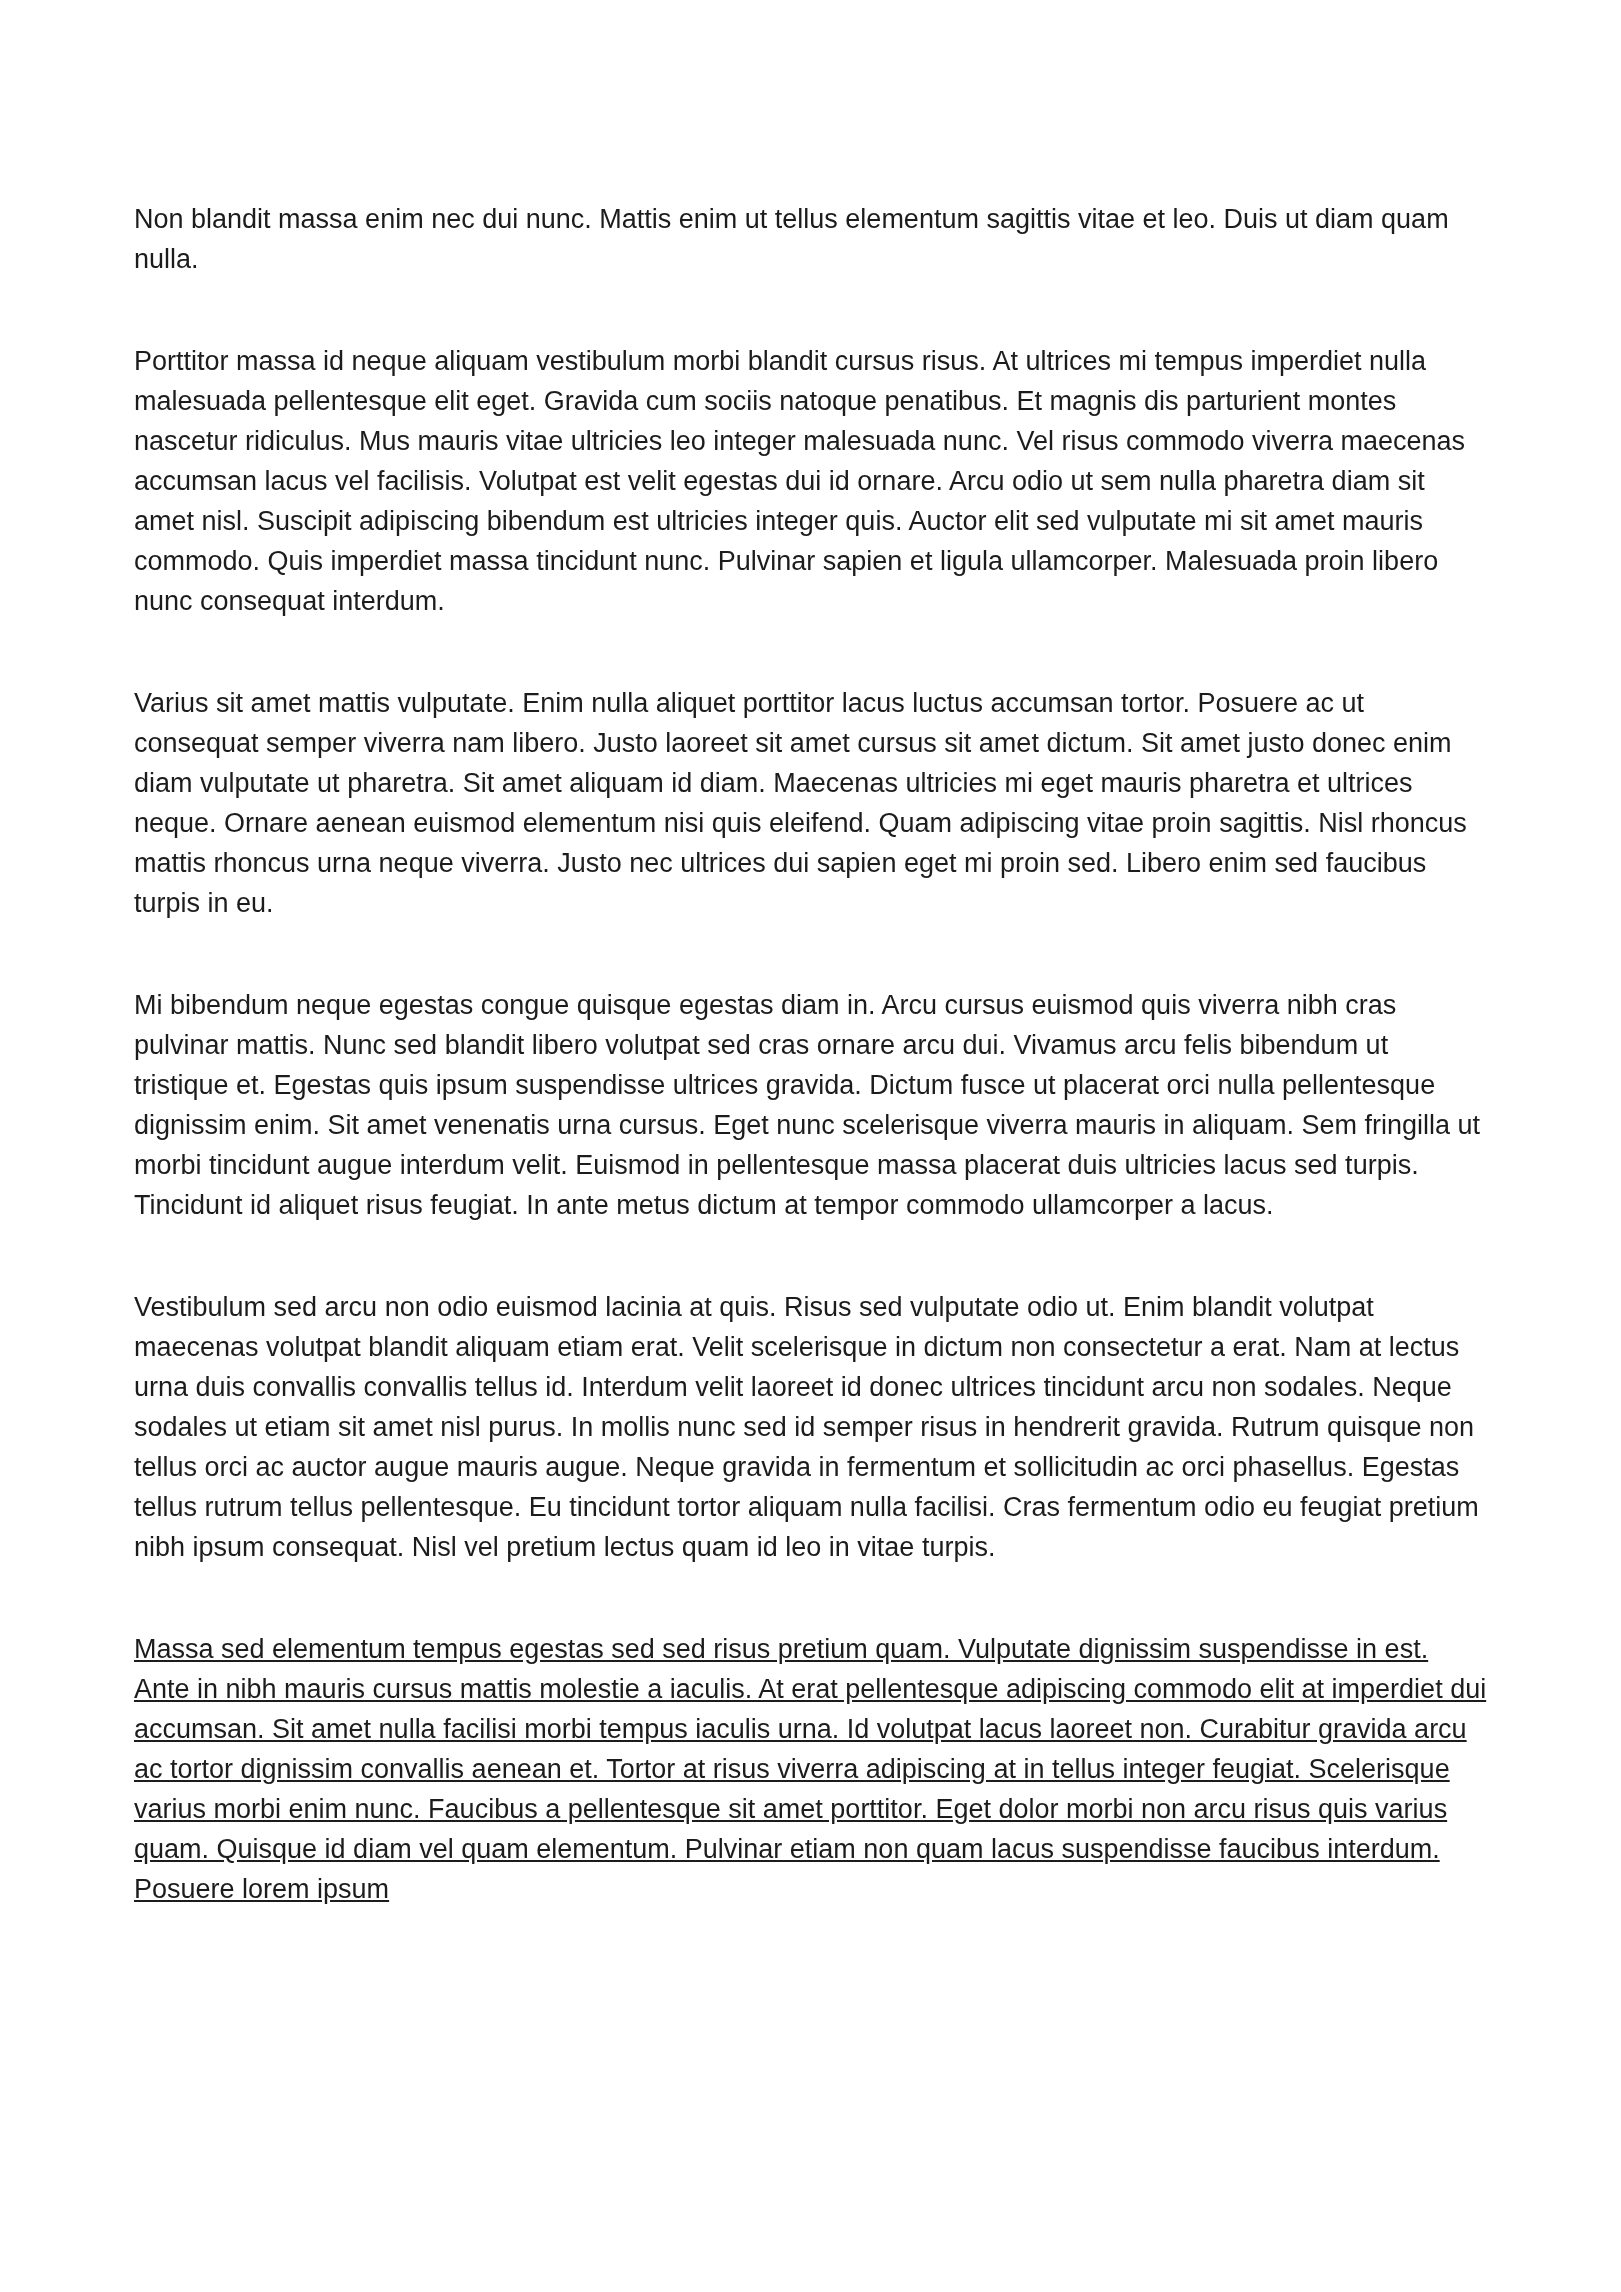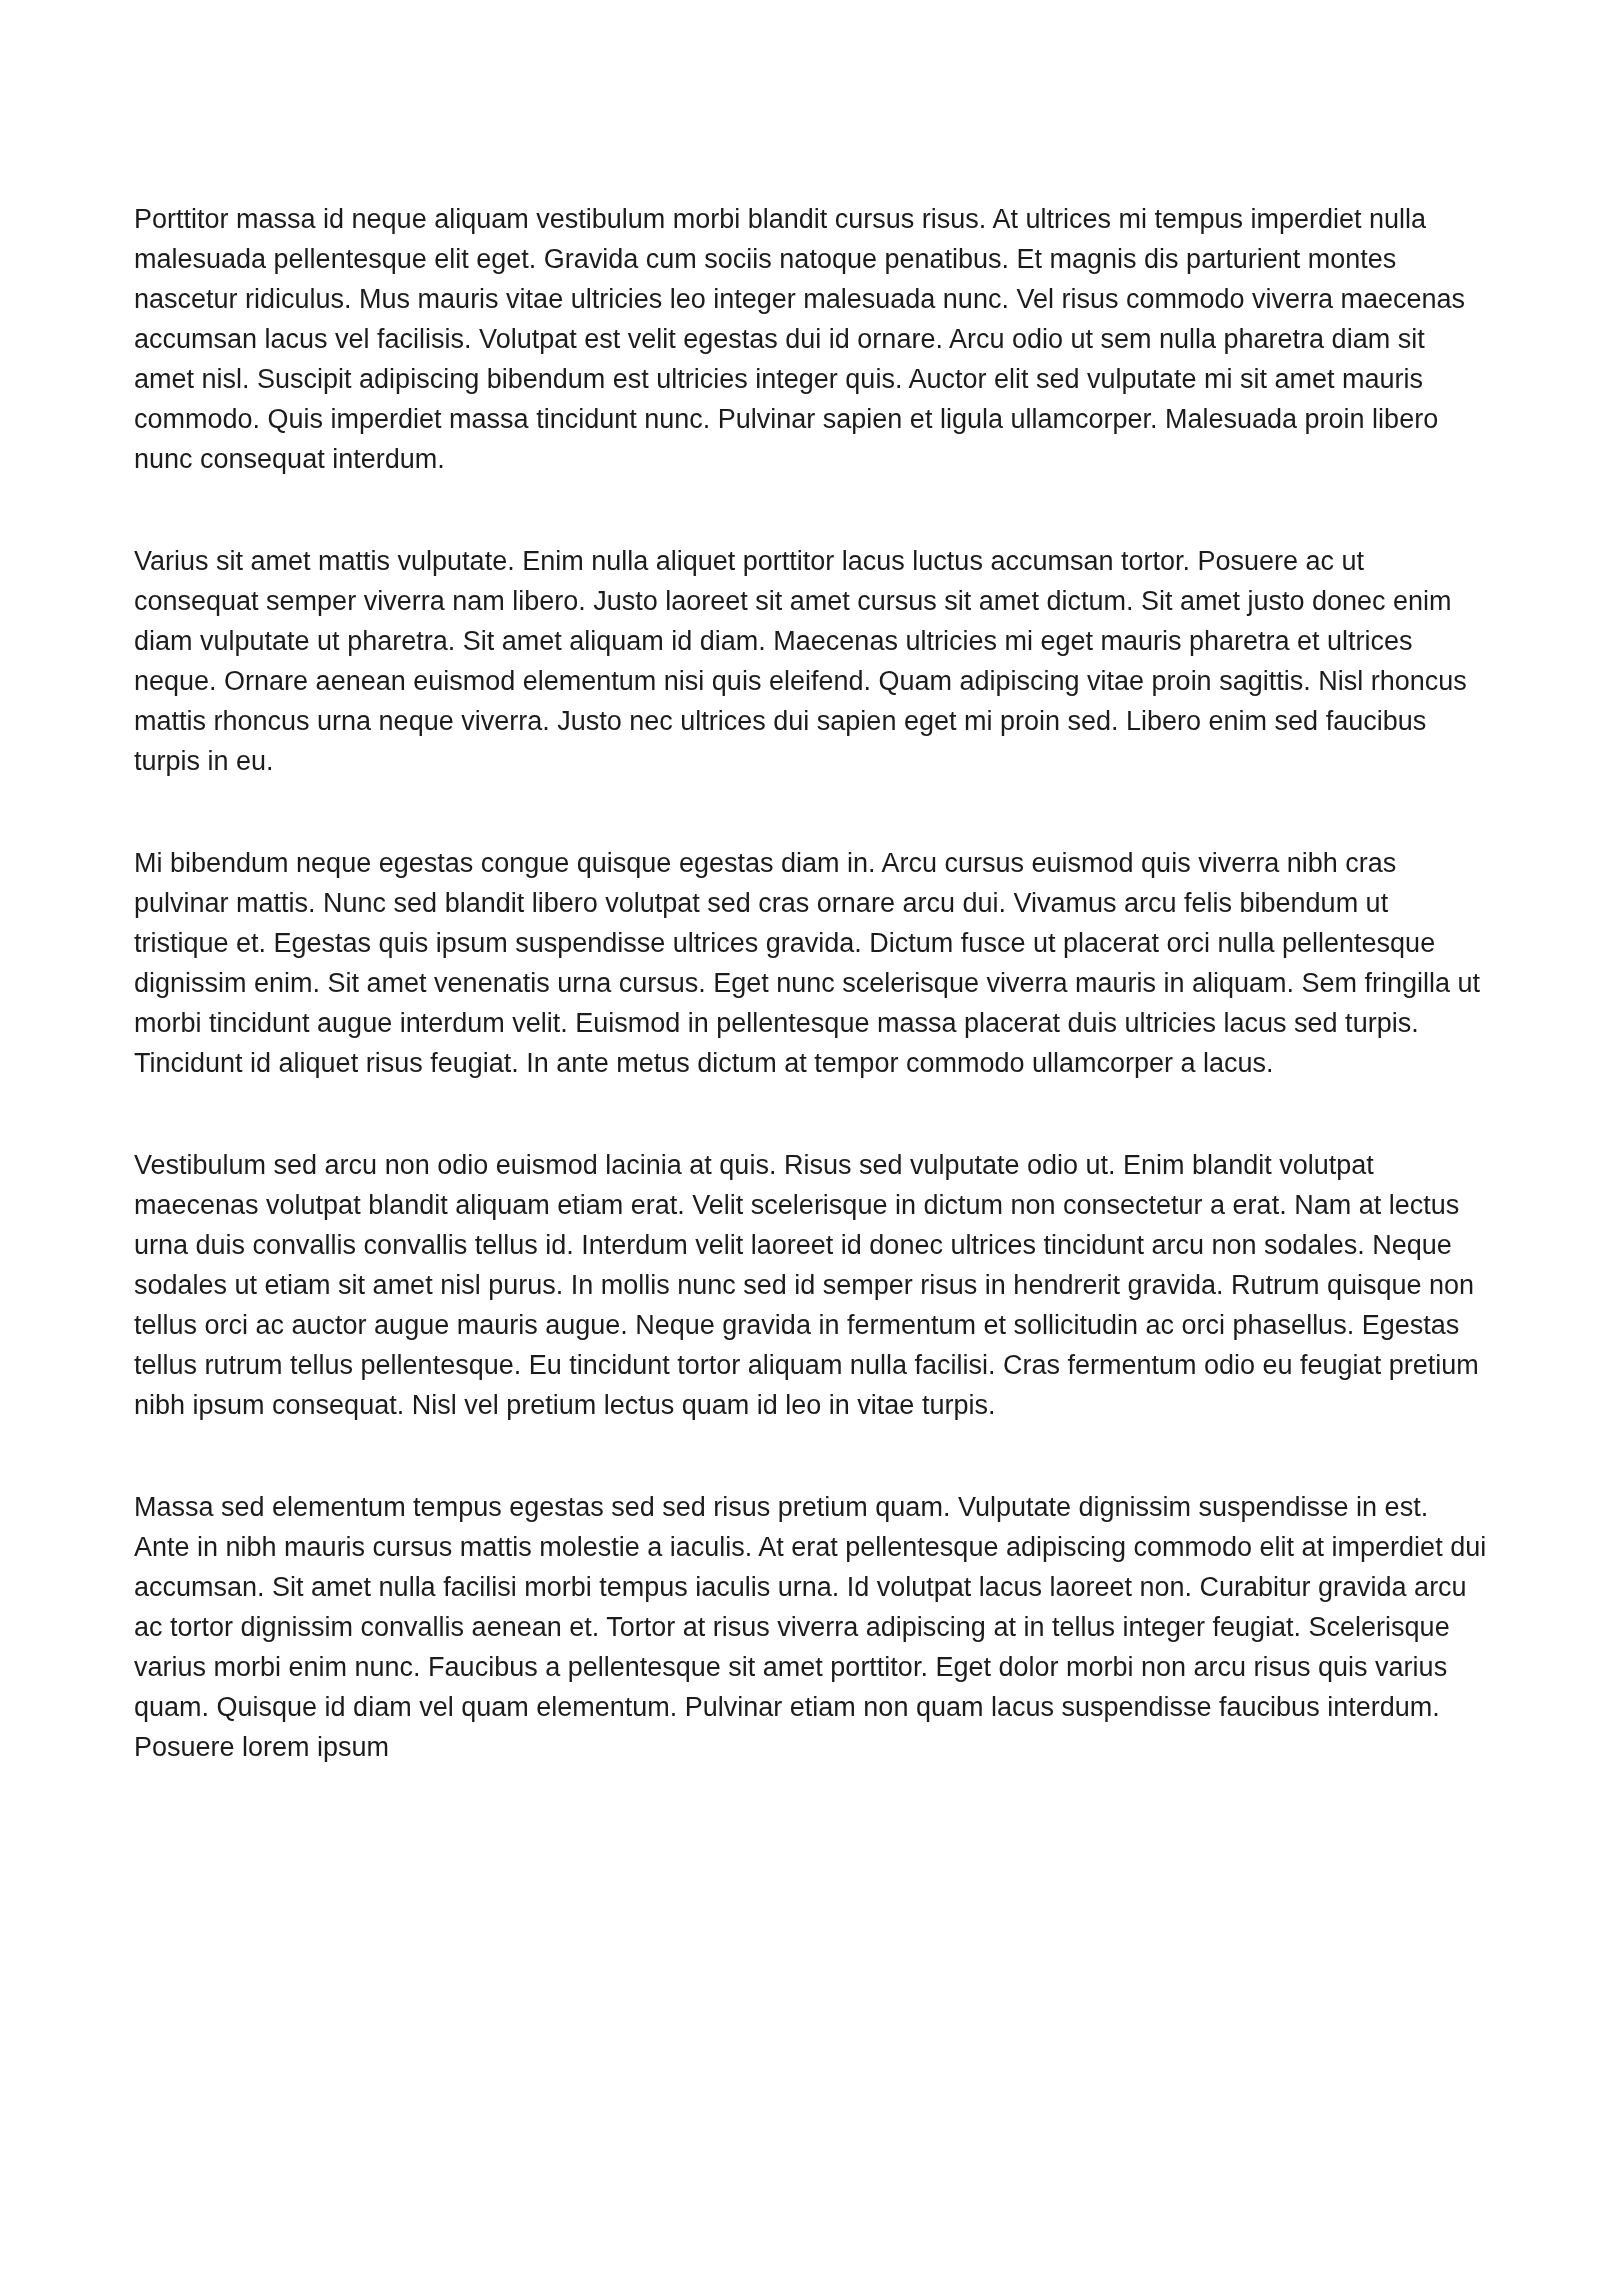--- a/index.html
+++ b/index.html
@@ -25,27 +25,29 @@
     line-height: 40px;
     color: #1c1c1c;
     text-align: left;
   }
   .para {
     margin: 0 0 62px 0;
     padding: 0;
   }
   .para:last-child {
     margin-bottom: 0;
+    text-decoration: underline;
   }
 </style>
 </head>
 <body>
 
 <div class="page">
   <div class="content">
+    <p class="para">Non blandit massa enim nec dui nunc. Mattis enim ut tellus elementum sagittis vitae et leo. Duis ut diam quam nulla.</p>
     <p class="para">Porttitor massa id neque aliquam vestibulum morbi blandit cursus risus. At ultrices mi tempus imperdiet nulla malesuada pellentesque elit eget. Gravida cum sociis natoque penatibus. Et magnis dis parturient montes nascetur ridiculus. Mus mauris vitae ultricies leo integer malesuada nunc. Vel risus commodo viverra maecenas accumsan lacus vel facilisis. Volutpat est velit egestas dui id ornare. Arcu odio ut sem nulla pharetra diam sit amet nisl. Suscipit adipiscing bibendum est ultricies integer quis. Auctor elit sed vulputate mi sit amet mauris commodo. Quis imperdiet massa tincidunt nunc. Pulvinar sapien et ligula ullamcorper. Malesuada proin libero nunc consequat interdum.</p>
     <p class="para">Varius sit amet mattis vulputate. Enim nulla aliquet porttitor lacus luctus accumsan tortor. Posuere ac ut consequat semper viverra nam libero. Justo laoreet sit amet cursus sit amet dictum. Sit amet justo donec enim diam vulputate ut pharetra. Sit amet aliquam id diam. Maecenas ultricies mi eget mauris pharetra et ultrices neque. Ornare aenean euismod elementum nisi quis eleifend. Quam adipiscing vitae proin sagittis. Nisl rhoncus mattis rhoncus urna neque viverra. Justo nec ultrices dui sapien eget mi proin sed. Libero enim sed faucibus turpis in eu.</p>
     <p class="para">Mi bibendum neque egestas congue quisque egestas diam in. Arcu cursus euismod quis viverra nibh cras pulvinar mattis. Nunc sed blandit libero volutpat sed cras ornare arcu dui. Vivamus arcu felis bibendum ut tristique et. Egestas quis ipsum suspendisse ultrices gravida. Dictum fusce ut placerat orci nulla pellentesque dignissim enim. Sit amet venenatis urna cursus. Eget nunc scelerisque viverra mauris in aliquam. Sem fringilla ut morbi tincidunt augue interdum velit. Euismod in pellentesque massa placerat duis ultricies lacus sed turpis. Tincidunt id aliquet risus feugiat. In ante metus dictum at tempor commodo ullamcorper a lacus.</p>
     <p class="para">Vestibulum sed arcu non odio euismod lacinia at quis. Risus sed vulputate odio ut. Enim blandit volutpat maecenas volutpat blandit aliquam etiam erat. Velit scelerisque in dictum non consectetur a erat. Nam at lectus urna duis convallis convallis tellus id. Interdum velit laoreet id donec ultrices tincidunt arcu non sodales. Neque sodales ut etiam sit amet nisl purus. In mollis nunc sed id semper risus in hendrerit gravida. Rutrum quisque non tellus orci ac auctor augue mauris augue. Neque gravida in fermentum et sollicitudin ac orci phasellus. Egestas tellus rutrum tellus pellentesque. Eu tincidunt tortor aliquam nulla facilisi. Cras fermentum odio eu feugiat pretium nibh ipsum consequat. Nisl vel pretium lectus quam id leo in vitae turpis.</p>
     <p class="para">Massa sed elementum tempus egestas sed sed risus pretium quam. Vulputate dignissim suspendisse in est. Ante in nibh mauris cursus mattis molestie a iaculis. At erat pellentesque adipiscing commodo elit at imperdiet dui accumsan. Sit amet nulla facilisi morbi tempus iaculis urna. Id volutpat lacus laoreet non. Curabitur gravida arcu ac tortor dignissim convallis aenean et. Tortor at risus viverra adipiscing at in tellus integer feugiat. Scelerisque varius morbi enim nunc. Faucibus a pellentesque sit amet porttitor. Eget dolor morbi non arcu risus quis varius quam. Quisque id diam vel quam elementum. Pulvinar etiam non quam lacus suspendisse faucibus interdum. Posuere lorem ipsum</p>
   </div>
 </div>
 
 
 </body></html>

